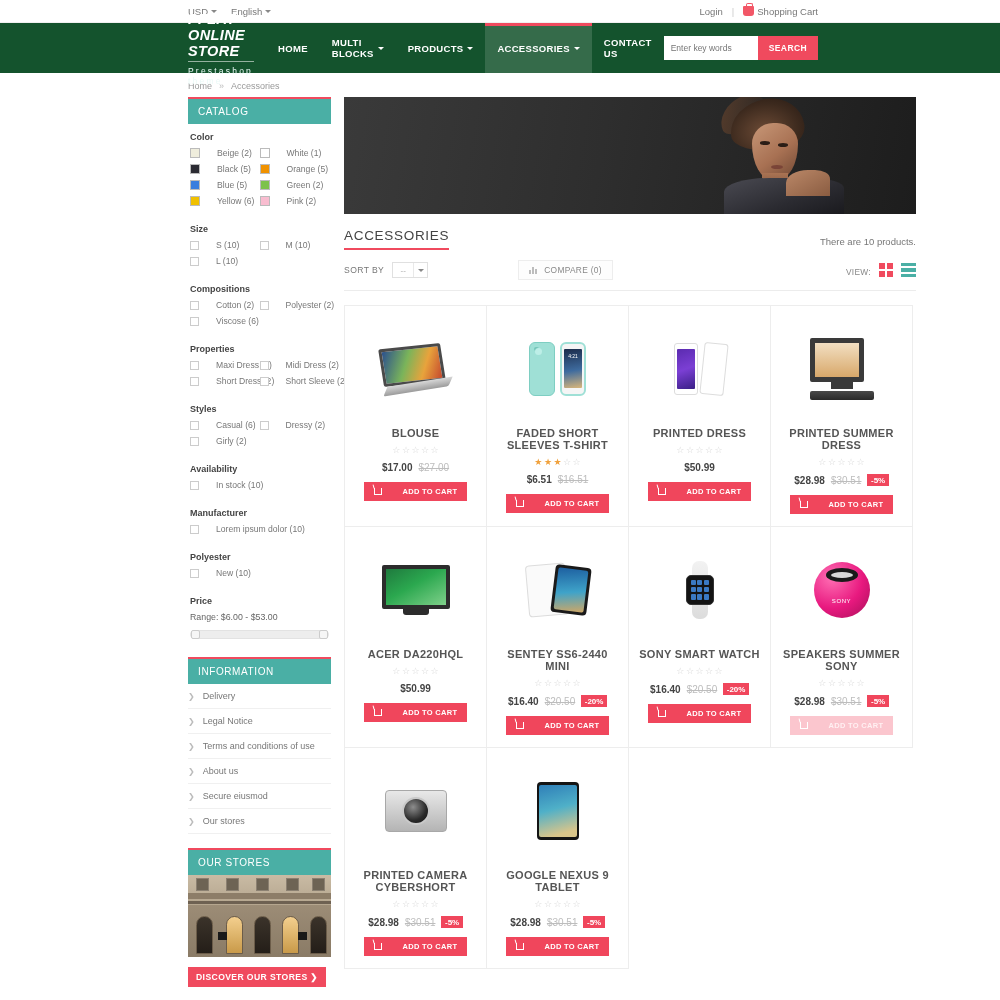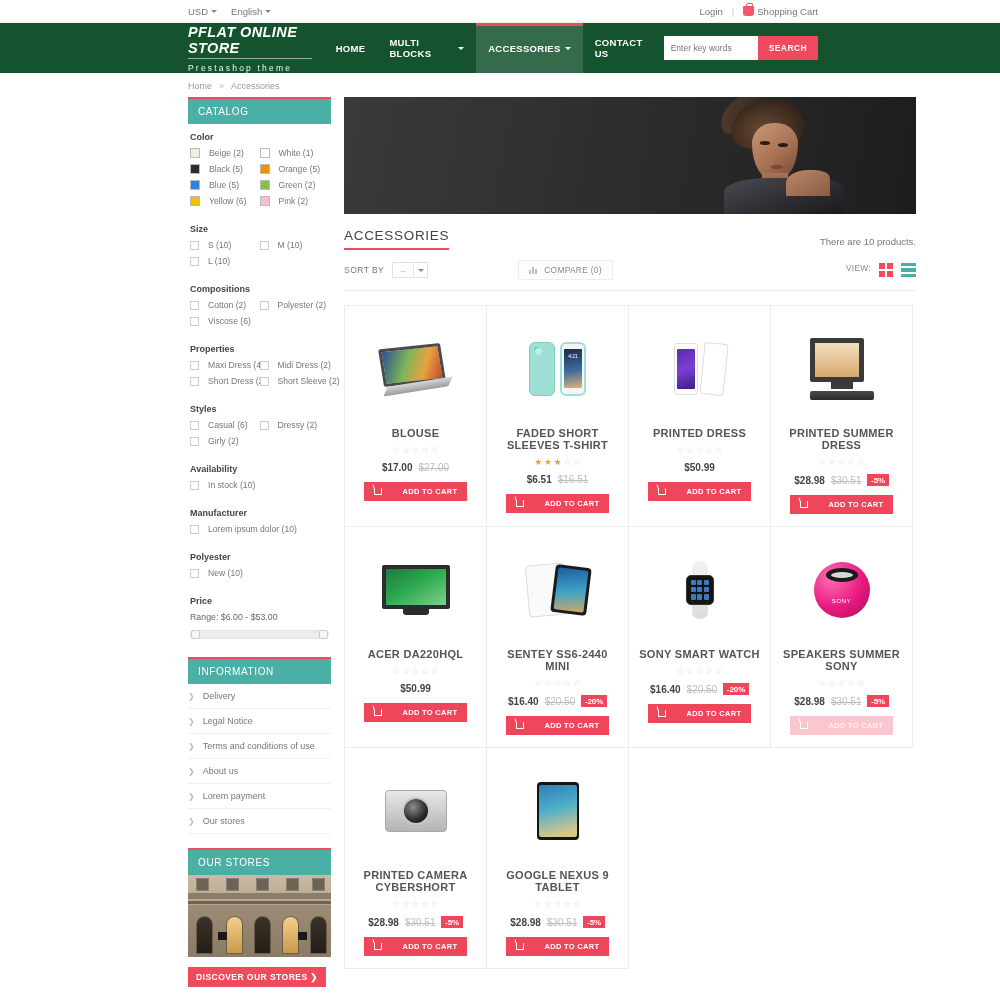--- a/index.html
+++ b/index.html
@@ -73,21 +73,21 @@
   .block-title {
     background: #4aafa5; color: #fff; font-size: 10px; letter-spacing: .6px;
     padding: 7px 10px; border-top: 2px solid #f04a5e;
   }
   .block { margin-bottom: 14px; }
 
   
   .filter-group { padding: 8px 2px 4px 2px; }
   .filter-label { font-size: 9px; font-weight: bold; color: #444; margin-bottom: 6px; }
   .filter-rows { display: flex; flex-wrap: wrap; }
-  .f-item { width: 50%; display: flex; align-items: center; gap: 9px; margin-bottom: 6px; cursor: pointer; }
+  .f-item { width: 50%; display: flex; align-items: center; gap: 17px; margin-bottom: 6px; cursor: pointer; }
   .f-item.full { width: 100%; }
   .cb { width: 9px; height: 9px; border: 1px solid #ccc; background: #fff; flex: none; }
   .sw { width: 10px; height: 10px; border: 1px solid #bbb; flex: none; }
   .f-text { font-size: 8.6px; color: #777; white-space: nowrap; }
   .price-range { font-size: 8.8px; color: #666; margin: 2px 0 8px; }
   .slider { position: relative; height: 9px; background: #ededed; border-radius: 5px; border: 1px solid #e2e2e2; }
   .slider .knob { position: absolute; top: -1px; width: 9px; height: 9px; background: #f6f6f6; border: 1px solid #ccc; border-radius: 2px; }
   .slider .knob.a { left: 0; }
   .slider .knob.b { right: 0; }
 
@@ -168,21 +168,21 @@
   .sel { display: flex; border: 1px solid #e0e0e0; height: 16px; align-items: center; }
   .sel-val { width: 20px; font-size: 8px; color: #aaa; text-align: center; }
   .sel-arrow { width: 14px; height: 14px; border-left: 1px solid #e9e9e9; display: flex; align-items: center; justify-content: center; }
   .compare {
     margin-left: 90px; display: flex; align-items: center; gap: 7px;
     border: 1px solid #ededed; padding: 4px 10px; background: #fdfdfd; cursor: pointer;
   }
   .cmp-bars { display: flex; align-items: flex-end; gap: 1px; height: 8px; }
   .cmp-bars i { width: 2px; background: #bdbdbd; display: block; }
   .compare-txt { font-size: 8.4px; color: #888; letter-spacing: .3px; }
-  .view-wrap { margin-left: auto; display: flex; align-items: flex-start; gap: 8px; }
+  .view-wrap { margin-left: auto; display: flex; align-items: flex-end; gap: 8px; }
   .view-label { font-size: 8.4px; color: #888; letter-spacing: .3px; }
   .grid-ico { display: grid; grid-template-columns: 6px 6px; grid-template-rows: 6px 6px; gap: 2px; cursor: pointer; }
   .grid-ico i { background: #f04a5e; display: block; }
   .list-ico { display: flex; flex-direction: column; gap: 2px; cursor: pointer; }
   .list-ico i { width: 15px; height: 3.5px; background: #4aafa5; display: block; }
 
   
   .grid { display: flex; flex-wrap: wrap; padding-top: 14px; }
   .card {
     width: 25%; border: 1px solid #ededed; margin: 0 -1px -1px 0; padding: 10px 8px 12px;
@@ -272,20 +272,24 @@
       <div class="logo-sub">Prestashop theme</div>
     </div>
     <div class="nav">
       <div class="nav-item">
         <span>HOME</span>
       </div>
       <div class="nav-item">
         <span>MULTI BLOCKS</span>
         <span class="nav-caret"></span>
       </div>
+      <div class="nav-item">
+        <span>PRODUCTS</span>
+        <span class="nav-caret"></span>
+      </div>
       <div class="nav-item active">
         <span>ACCESSORIES</span>
         <span class="nav-caret"></span>
       </div>
       <div class="nav-item">
         <span>CONTACT US</span>
       </div>
     </div>
     <div class="search-box">
       <input class="search-input" placeholder="Enter key words" style="">
@@ -468,21 +472,21 @@
             <li>
               <span class="chev">❯</span>
               <span>Terms and conditions of use</span>
             </li>
             <li>
               <span class="chev">❯</span>
               <span>About us</span>
             </li>
             <li>
               <span class="chev">❯</span>
-              <span>Lorem payment</span>
+              <span>Secure eiusmod</span>
             </li>
             <li>
               <span class="chev">❯</span>
               <span>Our stores</span>
             </li>
           </ul>
       </div>
 
       <div class="block">
         <div class="block-title">OUR STORES</div>

